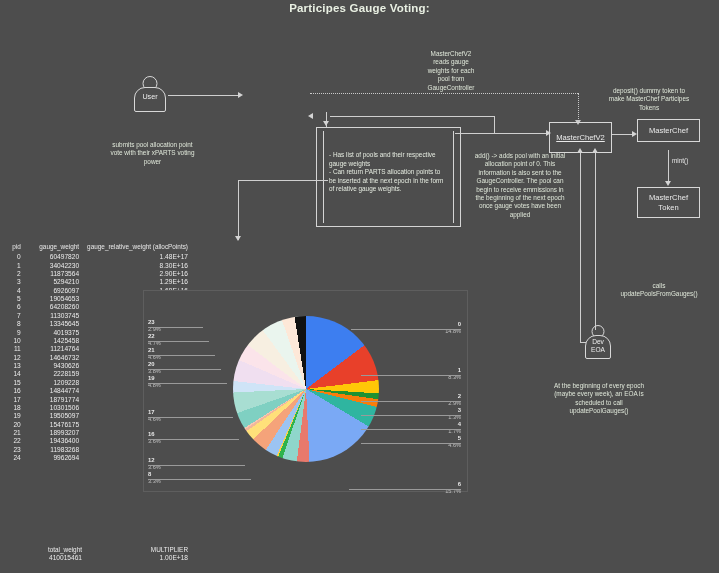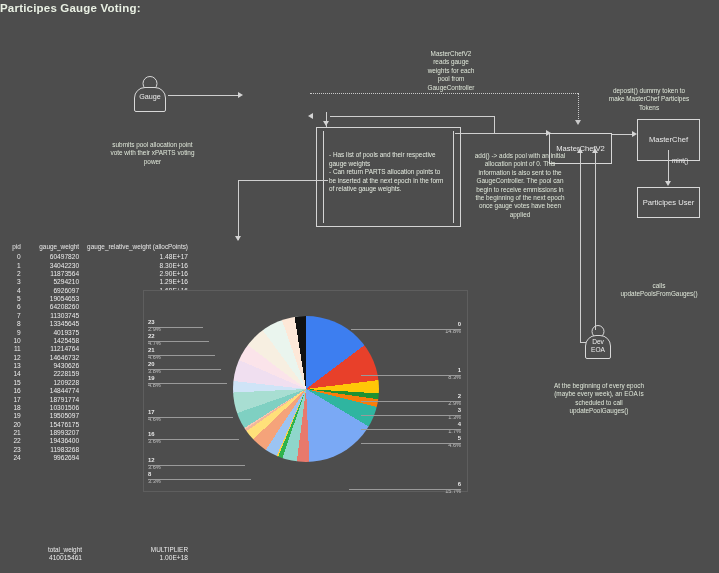--- a/index.html
+++ b/index.html
@@ -12,21 +12,21 @@
     position: relative;
     width: 719px; height: 573px;
     background: #4d4d4d;
     overflow: hidden;
     color: #e8e8e8;
   }
 
   
   #title {
     position: absolute; left: 0; top: 2px; width: 719px;
-    text-align: left;
+    text-align: center;
     font-size: 11.5px; font-weight: bold;
     color: #e9f0e3;
     line-height: 13.5px;
     letter-spacing: .2px;
   }
 
   
   .node {
     position: absolute;
     border: 1.3px solid #d8d8d8;
@@ -166,21 +166,21 @@
 <body>
 
 <div id="page">
 
   <div id="title">Participes
 Gauge Voting:</div>
 
   <div class="actor" style="left:134px; top:76px; width:32px; height:36px;">
     <div class="head"></div>
     <div class="body"></div>
-    <div class="alabel">Gauge</div>
+    <div class="alabel">User</div>
   </div>
 
   <div class="ln h" style="left:168px; top:95px; width:70px;"></div>
   <div class="arr r" style="left:238px; top:91.5px;"></div>
 
 
   <div class="note" style="left:100px; top:141px; width:105px;">submits pool allocation point
 vote with their xPARTS voting
 power</div>
 
@@ -213,37 +213,37 @@
   <div class="ln h" style="left:330px; top:116px; width:165px;"></div>
   <div class="arr l" style="left:308px; top:112.6px;"></div>
 
   <div class="ln h" style="left:461px; top:133px; width:88px;"></div>
   <div class="arr r" style="left:546px; top:129.5px;"></div>
 
   <div class="note" style="left:594px; top:87px; width:110px;">deposit() dummy token to
 make MasterChef Participes
 Tokens</div>
 
-  <div class="node" style="left:549px; top:133px; width:63px; height:31px;">
+  <div class="node" style="left:549px; top:122px; width:63px; height:31px;text-decoration:underline;">
     <span>MasterChefV2</span>
   </div>
 
   <div class="ln h" style="left:612px; top:134px; width:22px;"></div>
   <div class="arr r" style="left:632px; top:130.5px;"></div>
 
-  <div class="node" style="left:637px; top:119px; width:63px; height:42px;">
+  <div class="node" style="left:637px; top:119px; width:63px; height:23px;">
     <span>MasterChef</span>
   </div>
 
   <div class="ln v" style="left:668px; top:150px; height:34px;"></div>
   <div class="arr d" style="left:665px; top:181px;"></div>
   <div class="lbl-inline" style="left:672px; top:157px; width:40px; text-align:left;">mint()</div>
 
   <div class="node" style="left:637px; top:187px; width:63px; height:31px;">
-    <span>Participes User</span>
+    <span>MasterChef Token</span>
   </div>
 
   <div class="note" style="left:464px; top:152px; width:112px;">add() -&gt; adds pool with an initial
 allocation point of 0. This
 information is also sent to the
 GaugeController. The pool can
 begin to receive emmissions in
 the beginning of the next epoch
 once gauge votes have been
 applied</div>

